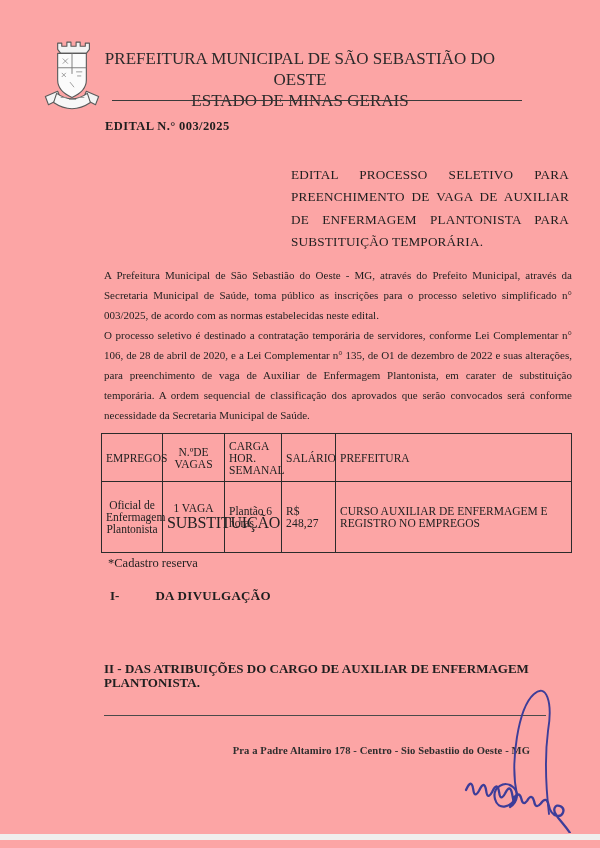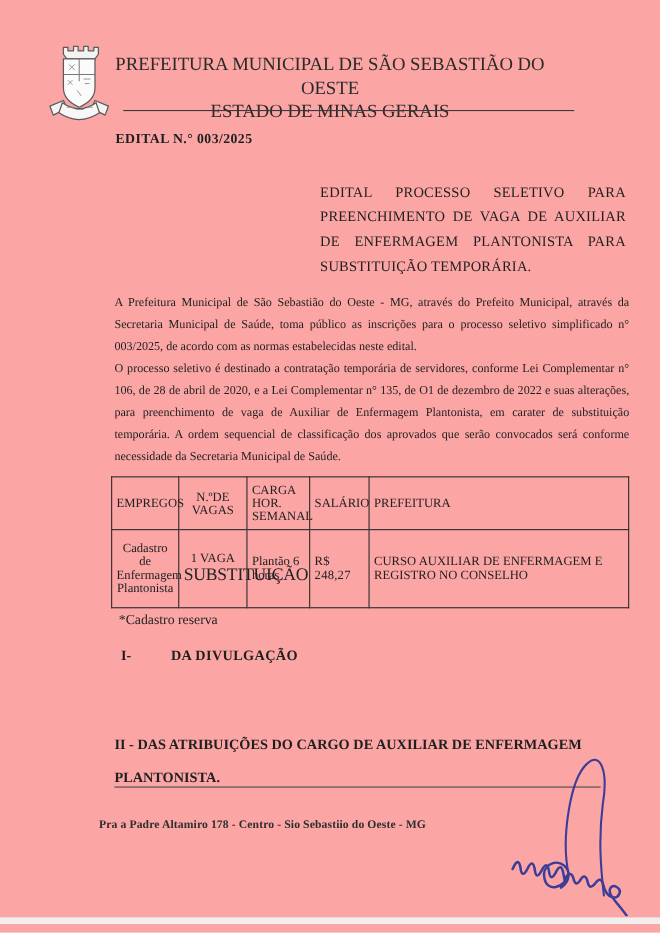--- a/index.html
+++ b/index.html
@@ -31,24 +31,24 @@
   .col1{width:61px;} .col2{width:62px;} .col3{width:57px;} .col4{width:54px;} .col5{width:auto;}
   .al{text-align:center;padding-left:6px;} .ac{text-align:left;}
   .cell-sub{font-size:16px;letter-spacing:-.2px;}
   .cell-sal{letter-spacing:.2px;}
   
   .footnote{left:108px;top:556px;font-size:12.5px;}
   .sec1-head{left:110px;top:588px;font-weight:bold;font-size:13px;}
   .sec1-head .sectitle{margin-left:36px;letter-spacing:.3px;}
   .sec1-body{left:104px;top:609px;width:468px;line-height:20.8px;}
   .site-link{color:#1f1f1f;text-decoration:underline;cursor:pointer;}
-  .sec2-head{left:104px;top:662px;width:468px;font-weight:bold;font-size:13px;line-height:30px;text-align:left;}
+  .sec2-head{left:104px;top:662px;width:468px;font-weight:bold;font-size:13px;line-height:14px;text-align:left;}
   
   .footer-rule{left:104px;top:715px;width:442px;height:1.3px;background:#4a4a4a;}
-  .footer{left:90px;top:744px;width:440px;text-align:left;font-weight:bold;font-size:10.6px;line-height:13.5px;color:#2e2e2e;letter-spacing:.1px;}
+  .footer{left:90px;top:744px;width:440px;text-align:right;font-weight:bold;font-size:10.6px;line-height:13.5px;color:#2e2e2e;letter-spacing:.1px;}
   .signature{left:440px;top:668px;width:160px;height:165px;}
   .page-edge{left:0;bottom:8px;width:600px;height:6px;background:#f0efed;}
 </style>
 </head>
 <body>
 
 <div class="page">
 
   <svg class="abs logo" viewBox="0 0 70 82">
     <g fill="#ffffff" stroke="#5a5a5a" stroke-width="1.1" stroke-linejoin="round">
@@ -94,29 +94,29 @@
 VAGAS</th>
         <th class="ac">CARGA
 HOR.
 SEMANAL</th>
         <th class="ac">SALÁRIO</th>
         <th class="ac">PREFEITURA</th>
       </tr>
     </thead>
     <tbody>
       <tr>
-        <td class="al">Cadastro de
+        <td class="al">Oficial de
 Enfermagem
 Plantonista</td>
         <td class="al"><span>1 VAGA</span><br><span class="cell-sub">SUBSTITUIÇÃO</span></td>
         <td class="ac">Plantão 6
 horas</td>
         <td class="ac cell-sal">R$ 248,27</td>
         <td class="ac">CURSO AUXILIAR DE ENFERMAGEM E
-REGISTRO NO CONSELHO</td>
+REGISTRO NO EMPREGOS</td>
       </tr>
     </tbody>
   </table>
 
   <div class="abs footnote">*Cadastro reserva</div>
 
   <div class="abs sec1-head">
     <span class="secnum">I-</span><span class="sectitle">DA DIVULGAÇÃO</span>
   </div>
 

